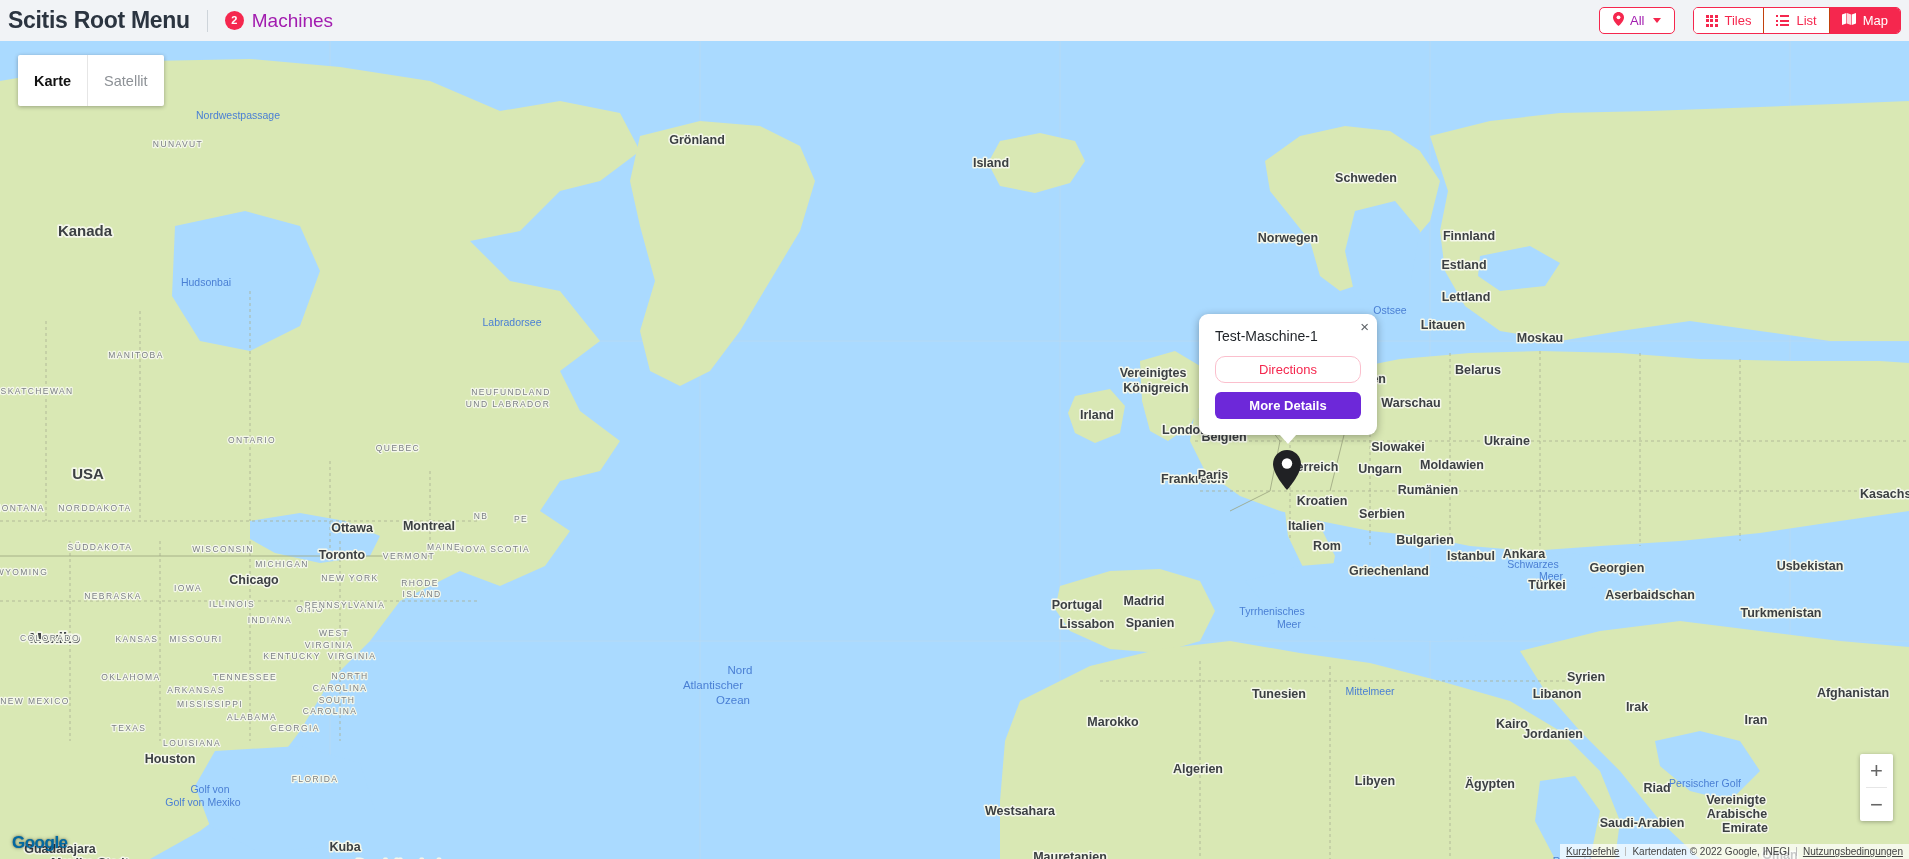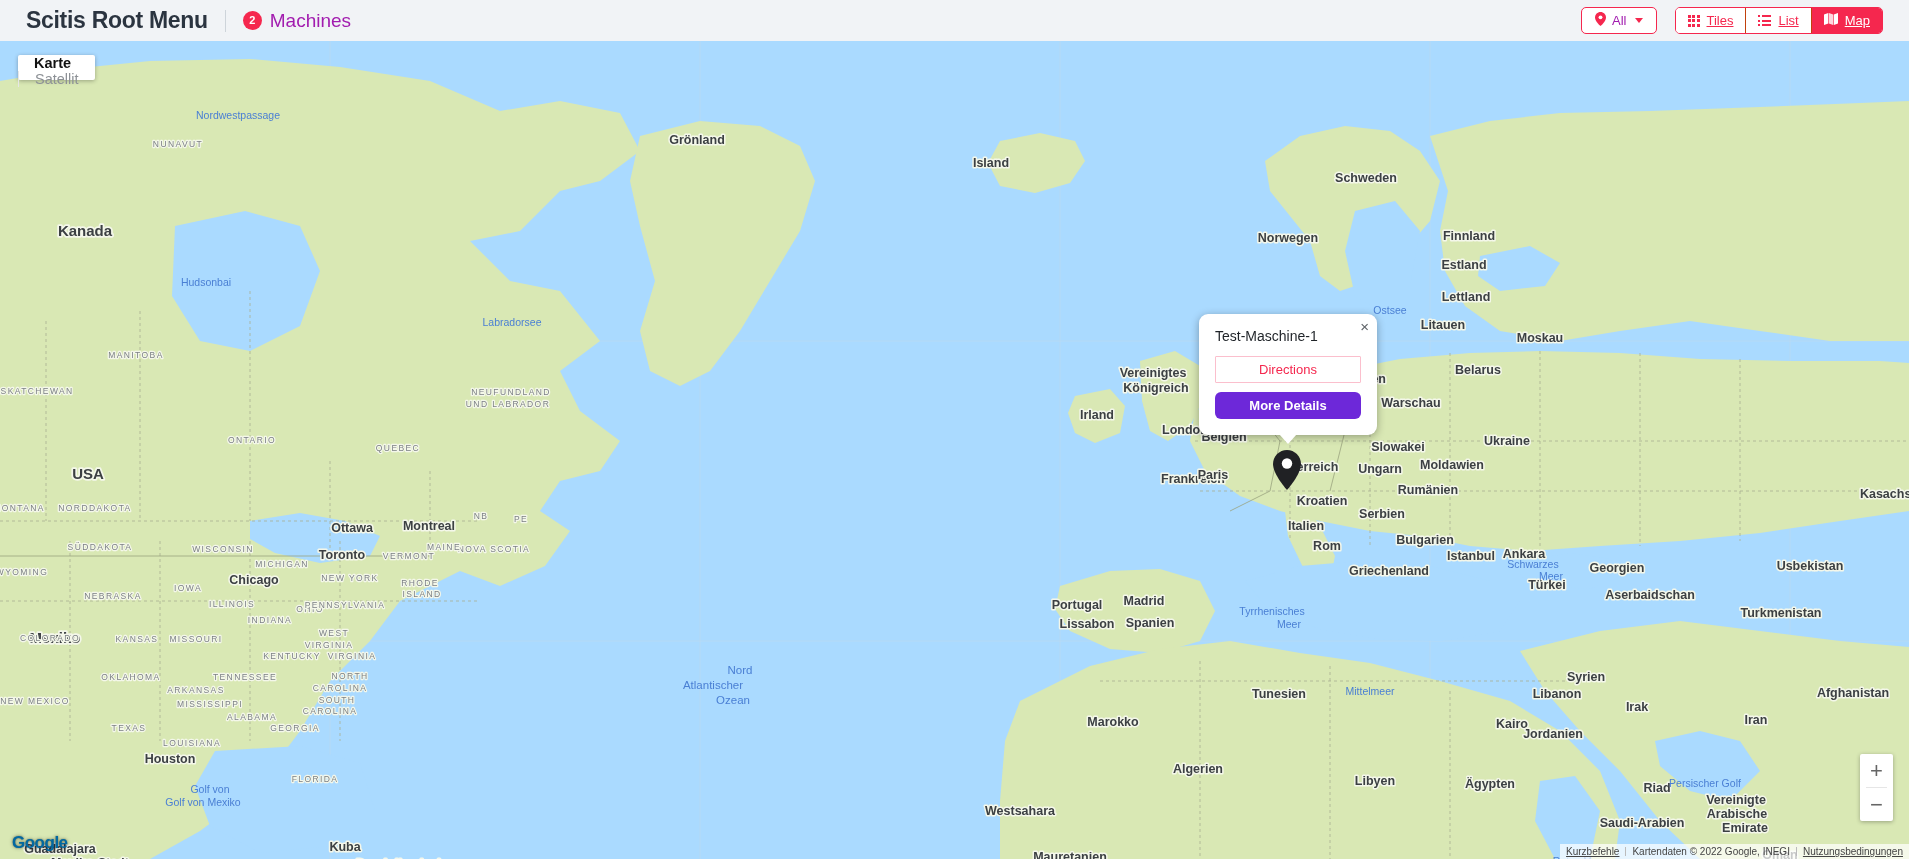--- a/index.html
+++ b/index.html
@@ -9,21 +9,21 @@
     font-family: "Liberation Sans", sans-serif;
     background: #f1f3f6;
   }
 
   
   #header {
     position: absolute; top: 0; left: 0;
     width: 1909px; height: 41px;
     background: #f1f3f6;
     display: flex; align-items: center;
-    padding: 0 26px;
+    padding: 0 8px;
     z-index: 40;
   }
   #app-title {
     font-size: 23px; font-weight: bold; color: #2b3440;
     letter-spacing: -0.3px; white-space: nowrap;
   }
   #title-divider {
     width: 1px; height: 22px; background: #ced4da; margin: 0 17px;
   }
   #machines-group { display: flex; align-items: center; gap: 8px; }
@@ -56,21 +56,21 @@
 
   #view-group {
     display: flex; align-items: stretch;
     border: 1px solid #f5274e; border-radius: 5px; overflow: hidden;
     height: 27px;
   }
   .view-btn {
     display: flex; align-items: center; gap: 7px;
     padding: 0 12px; background: #fff; color: #f5274e;
     font-size: 13px; cursor: pointer; border: none;
-    font-family: inherit; white-space: nowrap; text-decoration: underline;
+    font-family: inherit; white-space: nowrap;
   }
   .view-btn + .view-btn { border-left: 1px solid #c2410c; }
   .view-btn.active { background: #f5274e; color: #fff; text-align: center; }
 
   
   .ic { display: inline-block; flex: none; }
   .ic-tiles { width: 12px; height: 12px; display: grid;
     grid-template-columns: repeat(3,1fr); grid-template-rows: repeat(3,1fr); gap: 1.5px; }
   .ic-tiles i { background: currentColor; display: block; }
   .ic-list { width: 13px; height: 11px; display: flex; flex-direction: column; justify-content: space-between; }
@@ -86,21 +86,21 @@
     background: #aadaff;
   }
   #map-canvas { position:absolute; inset:0; }
   #map-canvas svg { display:block; width:1909px; height:818px; }
 
   
   #basemap-toggle {
     position: absolute; top: 14px; left: 18px;
     display: flex; background: #fff; border-radius: 2px;
     box-shadow: 0 1px 4px rgba(0,0,0,.3);
-    z-index: 20; height: 25px; flex-direction: column;
+    z-index: 20; height: 51px;
   }
   .basemap-btn {
     padding: 0 16px; display: flex; align-items: center;
     font-size: 14.5px; color: #8d9196; cursor: pointer;
     background: transparent; border: none; font-family: inherit;
   }
   .basemap-btn.active { color: #121212; font-weight: bold; }
   .basemap-btn + .basemap-btn { border-left: 1px solid #e6e6e6; }
 
   
@@ -114,21 +114,21 @@
   #iw-close {
     position: absolute; top: 5px; right: 8px;
     font-size: 15px; color: #5f6368; cursor: pointer; line-height: 1;
   }
   #iw-title {
     font-size: 14px; color: #1f2328; margin-bottom: 12px;
     white-space: nowrap;
   }
   #iw-directions {
     display: block; width: 100%; height: 27px; margin-bottom: 9px;
-    border: 1px solid #fbbfcd; border-radius: 1px;
+    border: 1px solid #fbbfcd; border-radius: 10px;
     background: #fff; color: #f5274e; font-size: 13px;
     cursor: pointer; font-family: inherit;
   }
   #iw-details {
     display: block; width: 100%; height: 27px;
     border: none; border-radius: 6px;
     background: #6d28d9; color: #fff;
     font-size: 13px; font-weight: bold; cursor: pointer; font-family: inherit;
   }
   #iw-tail {

